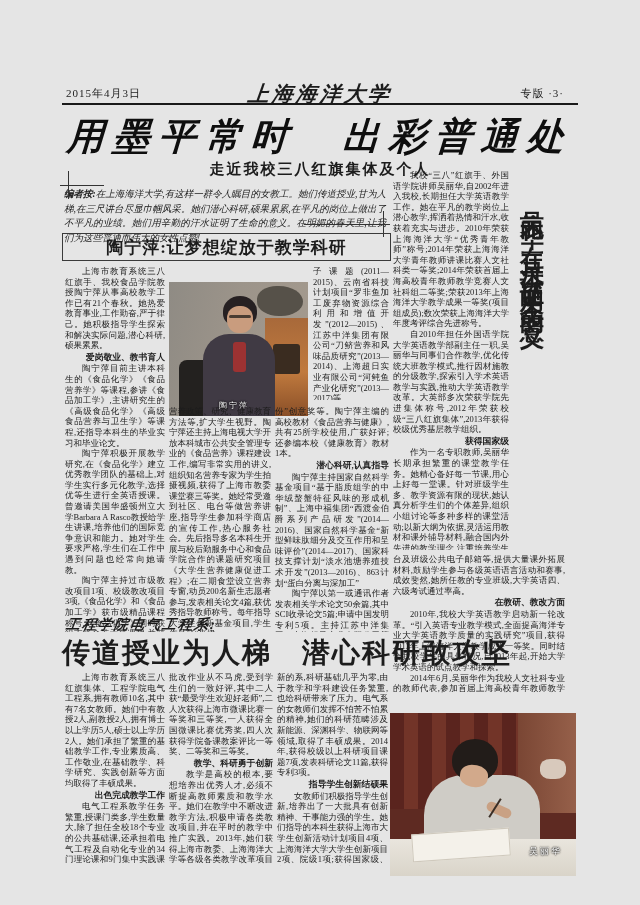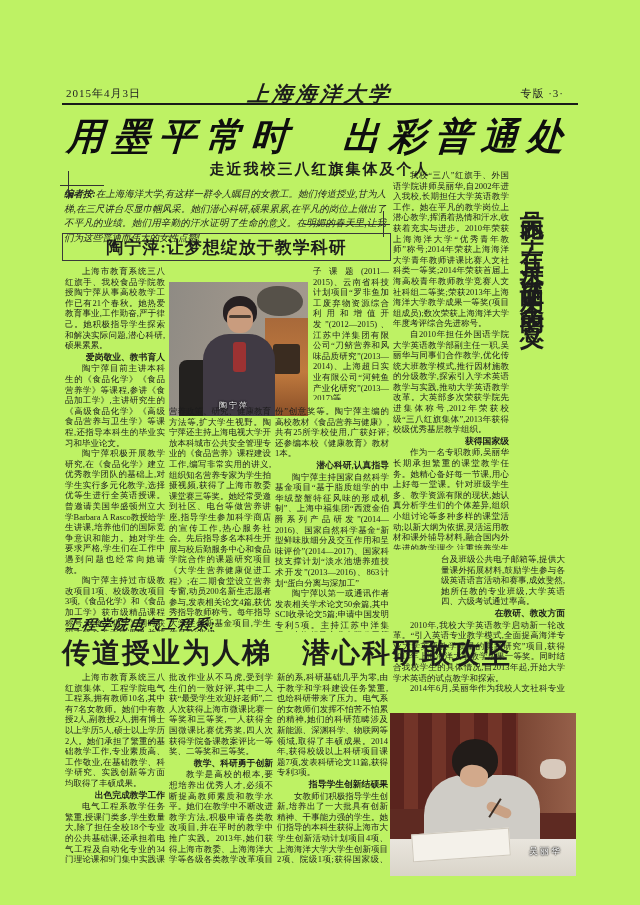--- a/index.html
+++ b/index.html
@@ -1,16 +1,16 @@
 <!DOCTYPE html>
 <html><head>
 <meta charset="utf-8">
 <style>
   html,body{margin:0;padding:0;background:#ffffff;}
-  #page{position:relative;width:640px;height:905px;background:#bef264;overflow:hidden;
+  #page{position:relative;width:640px;height:905px;background:#e5e5e5;overflow:hidden;
         font-family:"Liberation Serif","DejaVu Serif",serif;color:#1c1c1c;}
   .abs{position:absolute;}
   
   .hdr-date,.hdr-ed{font-size:11px;letter-spacing:1px;color:#222;}
   .masthead{font-size:21px;font-weight:bold;font-style:italic;letter-spacing:3px;transform:skewX(-6deg);}
   .hdr-rule{height:2px;background:#1a1a1a;}
   
   .headline{font-size:37px;font-weight:900;font-style:italic;letter-spacing:9px;white-space:nowrap;
             text-align:center;transform:skewX(-3deg);color:#0e0e0e;}
   .subtitle{font-size:15px;font-weight:bold;text-align:center;letter-spacing:2px;}
@@ -101,21 +101,21 @@
     <p>我校“三八”红旗手、外国语学院讲师吴丽华,自2002年进入我校,长期担任大学英语教学工作。她在平凡的教学岗位上潜心教学,挥洒着热情和汗水,收获着充实与进步。2010年荣获上海海洋大学“优秀青年教师”称号;2014年荣获上海海洋大学青年教师讲课比赛人文社科类一等奖;2014年荣获首届上海高校青年教师教学竞赛人文社科组二等奖;荣获2013年上海海洋大学教学成果一等奖(项目组成员);数次荣获上海海洋大学年度考评综合先进称号。</p>
     <p>自2010年担任外国语学院大学英语教学部副主任一职,吴丽华与同事们合作教学,优化传统大班教学模式,推行因材施教的分级教学,探索引入学术英语教学与实践,推动大学英语教学改革。大英部多次荣获学院先进集体称号,2012年荣获校级“三八红旗集体”,2013年获得校级优秀基层教学组织。</p>
     <h4>获得国家级</h4>
     <p>作为一名专职教师,吴丽华长期承担繁重的课堂教学任务。她精心备好每一节课,用心上好每一堂课。针对班级学生多、教学资源有限的现状,她认真分析学生们的个体差异,组织小组讨论等多种多样的课堂活动;以新大纲为依据,灵活运用教材和课外辅导材料,融合国内外先进的教学理念,注重培养学生的英语语言交际能力,让他们敢于开口、自信表达;在发展读写能力的同时,提高学生的听说能力,激发他们独立学习与探索的热情。</p>
 
   </div>
 
   <div class="abs vtitle" style="left:514px;top:192px;height:360px;">吴丽华:在三尺讲台证明生命的意义</div>
 
   <div class="abs col" style="left:393px;top:554px;width:172px;height:140px;">
-    <p style="text-indent:0;margin-left:48px;">台及班级公共电子邮箱等,提供大量课外拓展材料,鼓励学生参与各级英语语言活动和赛事,成效斐然,她所任教的专业班级,大学英语四、六级考试通过率高。</p>
+    <p style="text-indent:0;">台及班级公共电子邮箱等,提供大量课外拓展材料,鼓励学生参与各级英语语言活动和赛事,成效斐然,她所任教的专业班级,大学英语四、六级考试通过率高。</p>
     <h4>在教研、教改方面</h4>
     <p>2010年,我校大学英语教学启动新一轮改革。“引入英语专业教学模式,全面提高海洋专业大学英语教学质量的实践研究”项目,获得2013年上海海洋大学教学成果一等奖。同时结合我校学生的具体情况,自2013年起,开始大学学术英语的试点教学和探索。</p>
     <p>2014年6月,吴丽华作为我校人文社科专业的教师代表,参加首届上海高校青年教师教学竞赛。凭借多年的讲台历练和赛前的精心准备,吴丽华从预赛中脱颖而出,最终荣获二等奖。</p>
   </div>
 
   <div class="abs photo" style="left:390px;top:697px;width:186px;height:163px;background:#5e2a22;">
     <div class="pp" style="left:0;top:0;width:186px;height:96px;background:repeating-linear-gradient(90deg,#5a241e 0 14px,#723428 14px 28px);"></div>
     <div class="pp" style="left:128px;top:0;width:58px;height:100px;background:linear-gradient(90deg,#7a4634,#96604a);"></div>
     <div class="pp" style="left:150px;top:46px;width:26px;height:20px;background:#d8c9bc;border-radius:40%;"></div>
     <div class="pp" style="left:34px;top:62px;width:116px;height:78px;background:#cfccc6;border-radius:40px 34px 6px 6px;"></div>

